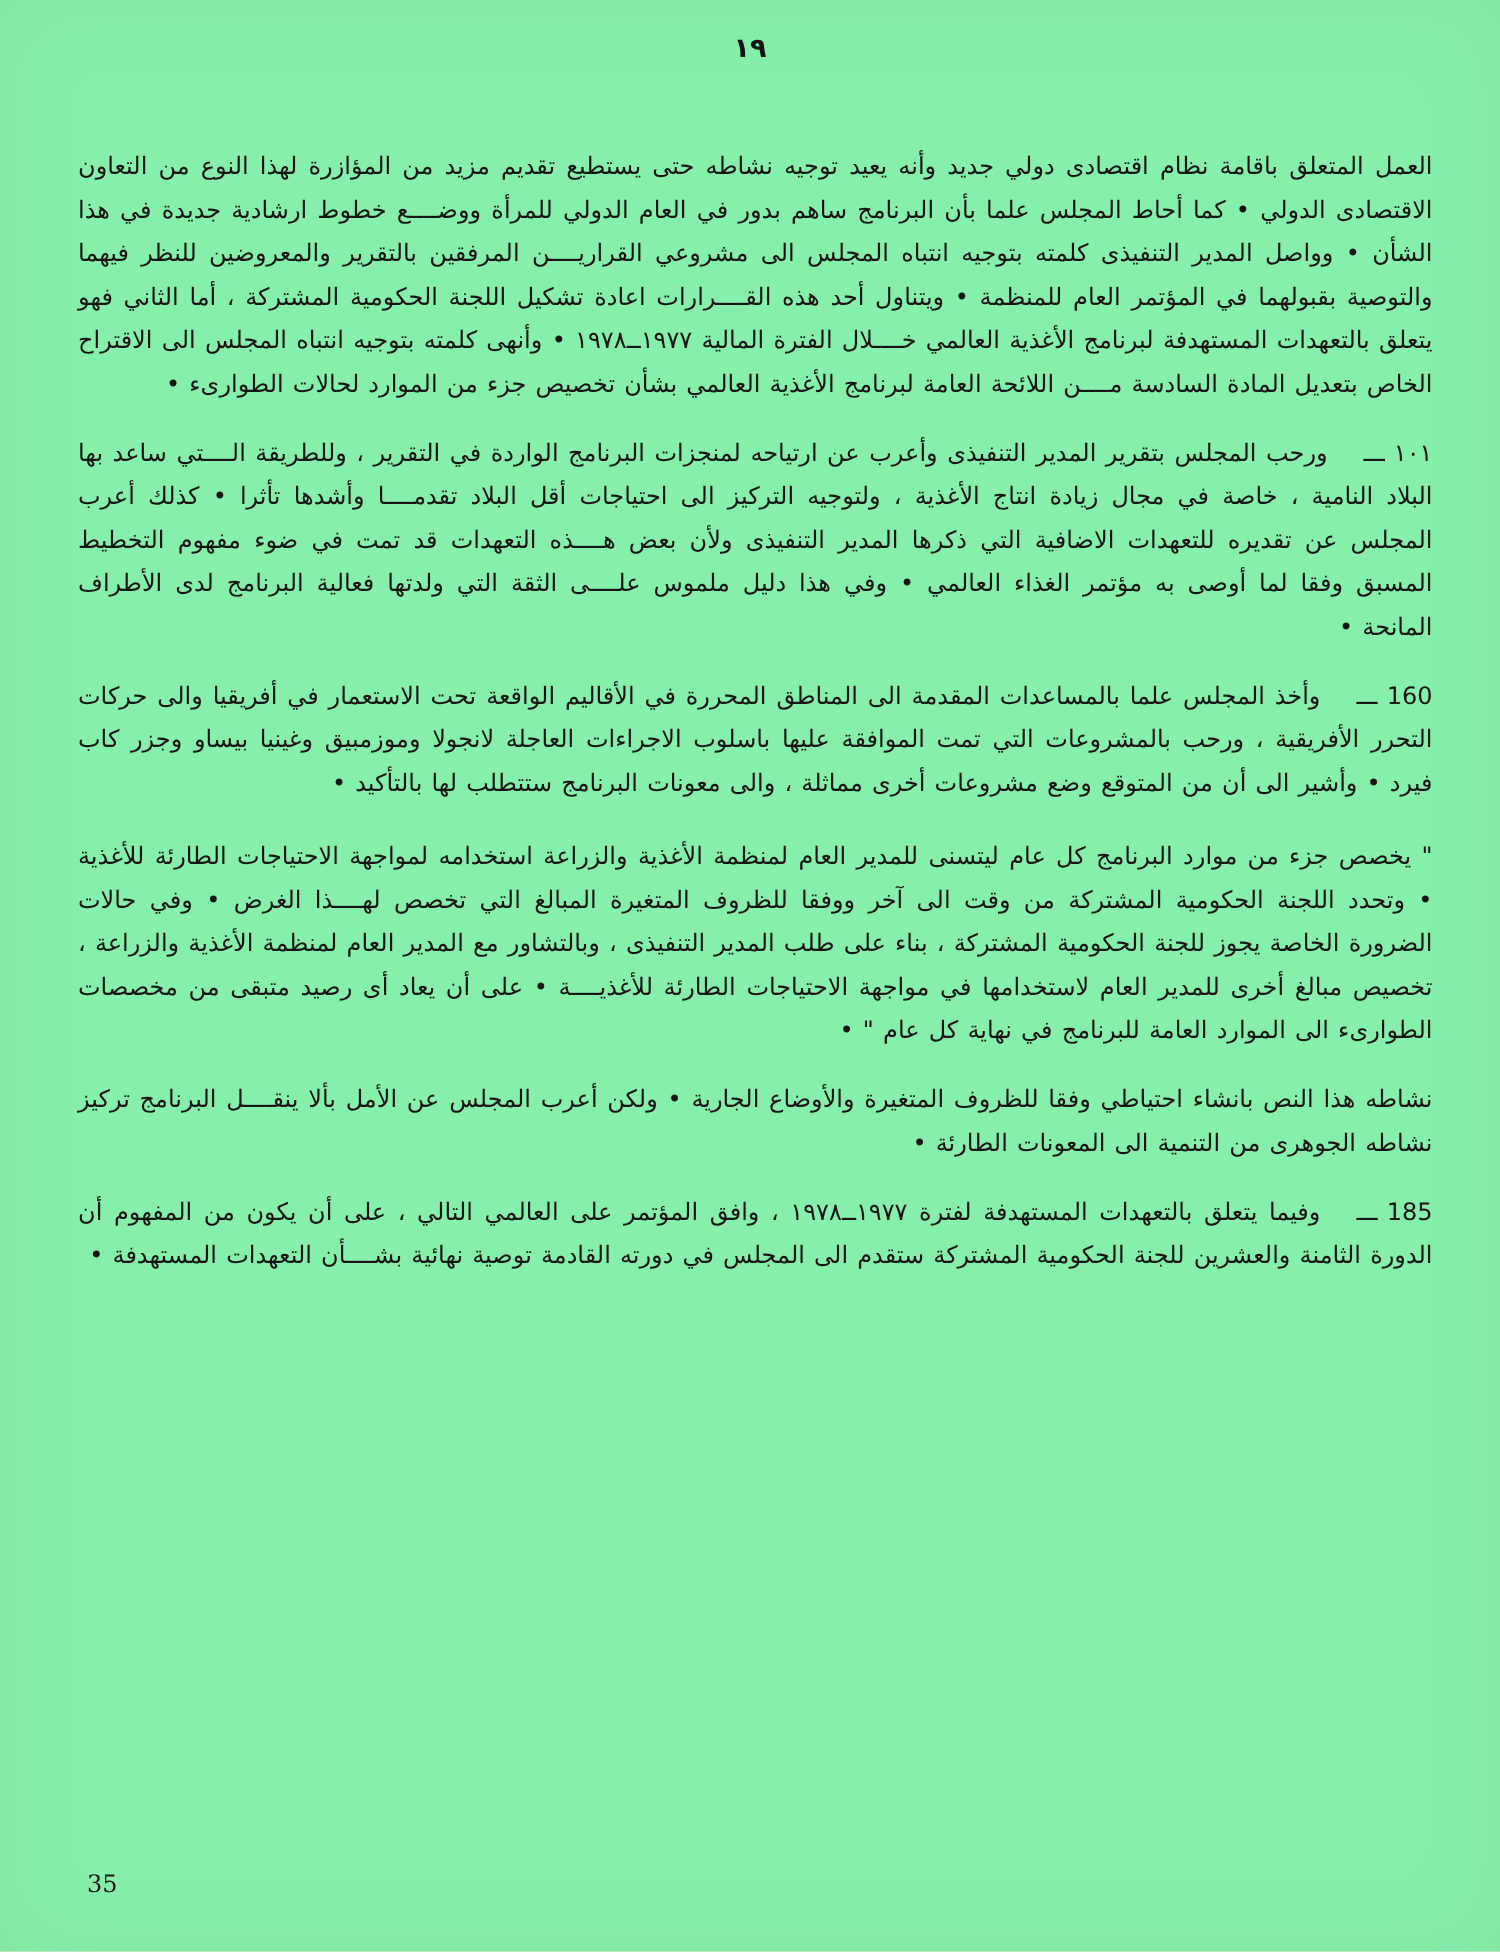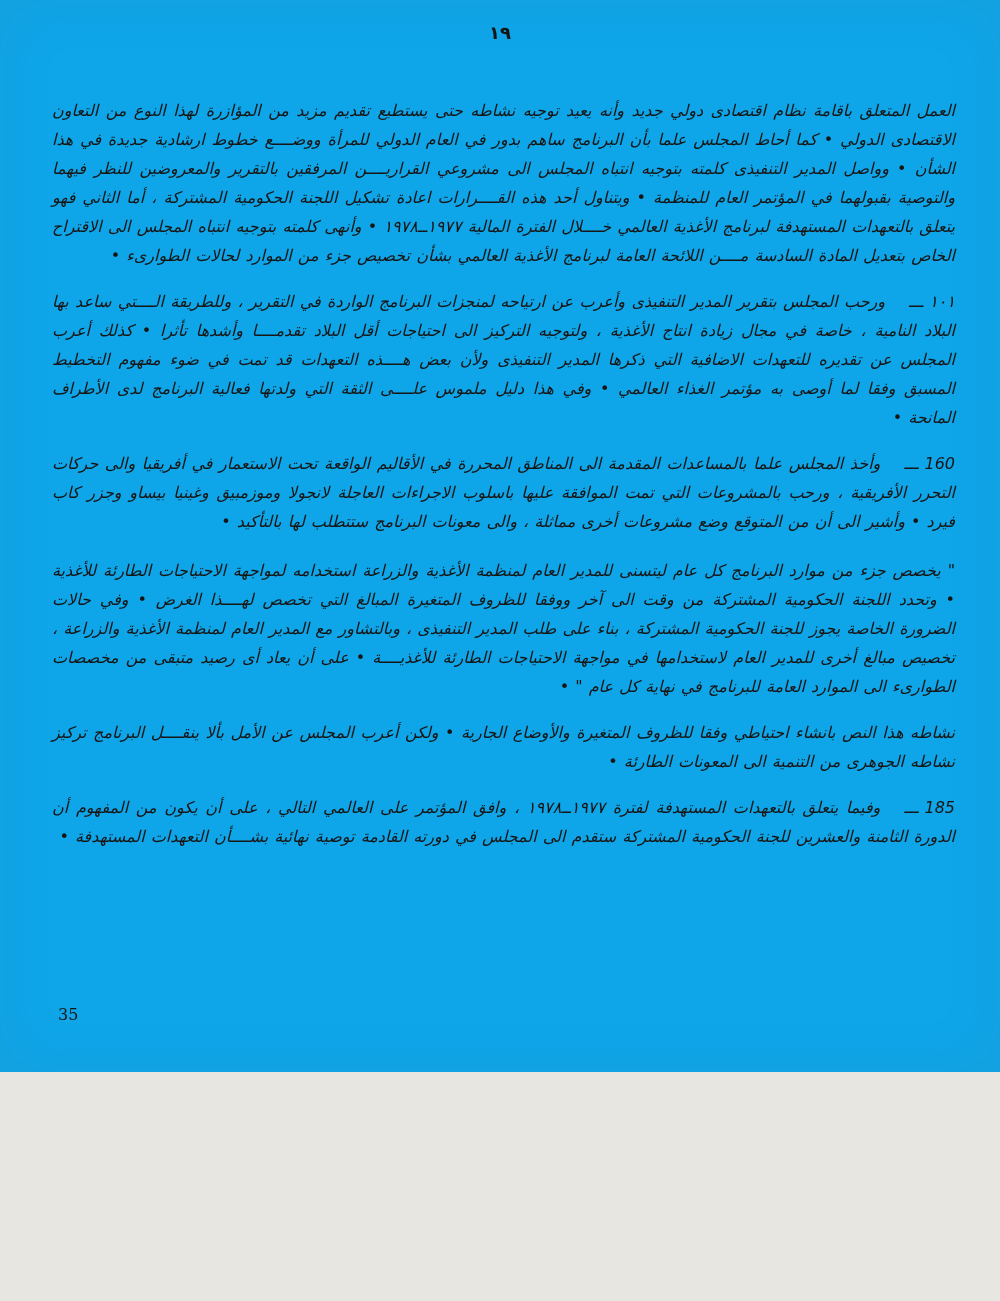--- a/index.html
+++ b/index.html
@@ -4,23 +4,23 @@
 <style>
   html, body {
     margin: 0;
     padding: 0;
     background: #e8e6e1;
     font-family: "DejaVu Sans", sans-serif;
   }
   .page {
     position: relative;
     width: 1000px;
-    height: 1072px;
+    height: 1301px;
     margin: 0 auto;
-    background: #0ea5e9;
+    background: #86efac;
     color: #171513;
     direction: rtl;
     overflow: hidden;
     box-shadow: inset 0 0 60px rgba(120,110,90,0.08);
   }
   .page-num-top {
     position: absolute;
     top: 22px;
     left: 0;
     right: 0;
@@ -34,34 +34,33 @@
     top: 96px;
     right: 45px;
     left: 52px;
   }
   .para {
     margin: 0 0 17px 0;
     font-size: 16px;
     line-height: 29px;
     text-align: justify;
     word-spacing: 1px;
-    font-style: italic;
   }
   .para:last-child { margin-bottom: 0; }
   .pnum {
     display: inline-block;
     margin-left: 24px;
     white-space: nowrap;
   }
   .quote-para {
     margin-top: 20px;
   }
   .page-num-bottom {
     position: absolute;
-    bottom: 48px;
+    bottom: 36px;
     right: 928px; 
     left: 58px;
     direction: ltr;
     text-align: right;
     font-size: 16px;
     font-family: "DejaVu Serif", serif;
   }
 </style>
 </head>
 <body>

